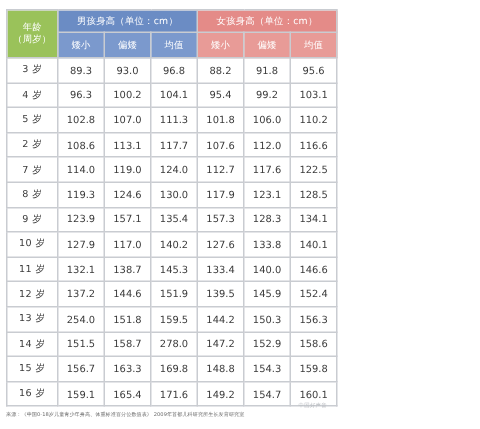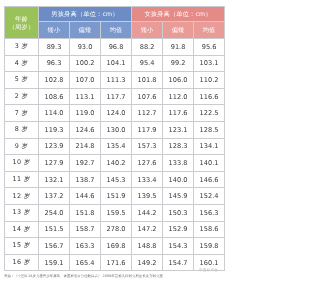--- a/index.html
+++ b/index.html
@@ -195,30 +195,30 @@
           <td>119.3</td>
           <td>124.6</td>
           <td>130.0</td>
           <td>117.9</td>
           <td>123.1</td>
           <td>128.5</td>
         </tr>
         <tr>
           <td class="age-cell">9 岁</td>
           <td>123.9</td>
-          <td>214.8</td>
+          <td>157.1</td>
           <td>135.4</td>
           <td>157.3</td>
           <td>128.3</td>
           <td>134.1</td>
         </tr>
         <tr>
           <td class="age-cell">10 岁</td>
           <td>127.9</td>
-          <td>192.7</td>
+          <td>117.0</td>
           <td>140.2</td>
           <td>127.6</td>
           <td>133.8</td>
           <td>140.1</td>
         </tr>
         <tr>
           <td class="age-cell">11 岁</td>
           <td>132.1</td>
           <td>138.7</td>
           <td>145.3</td>

